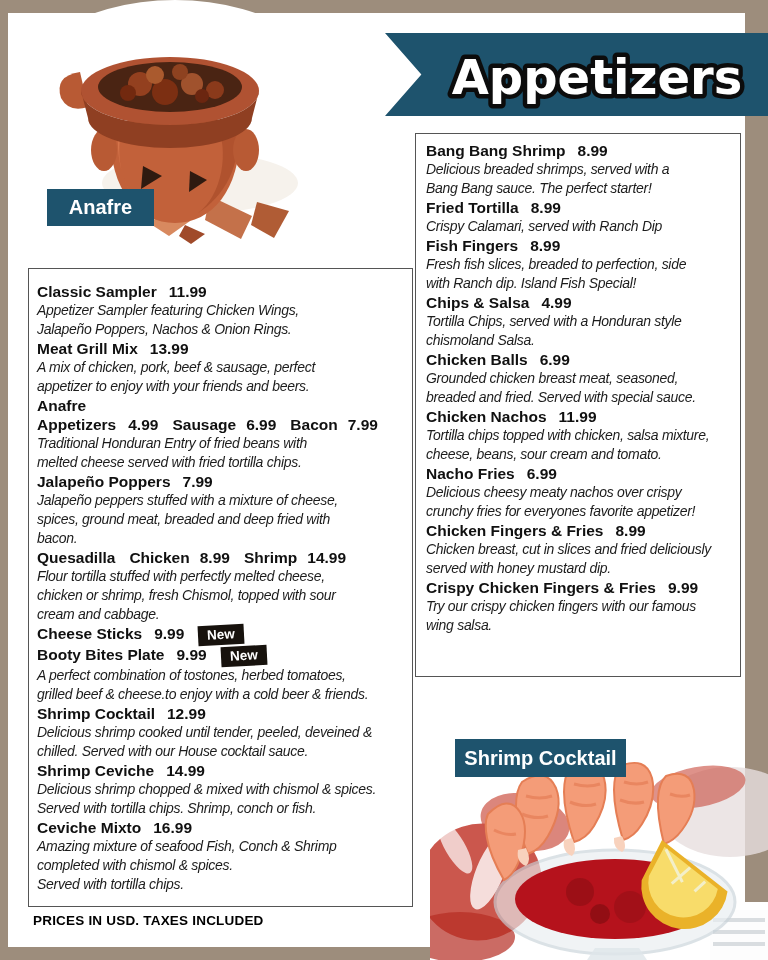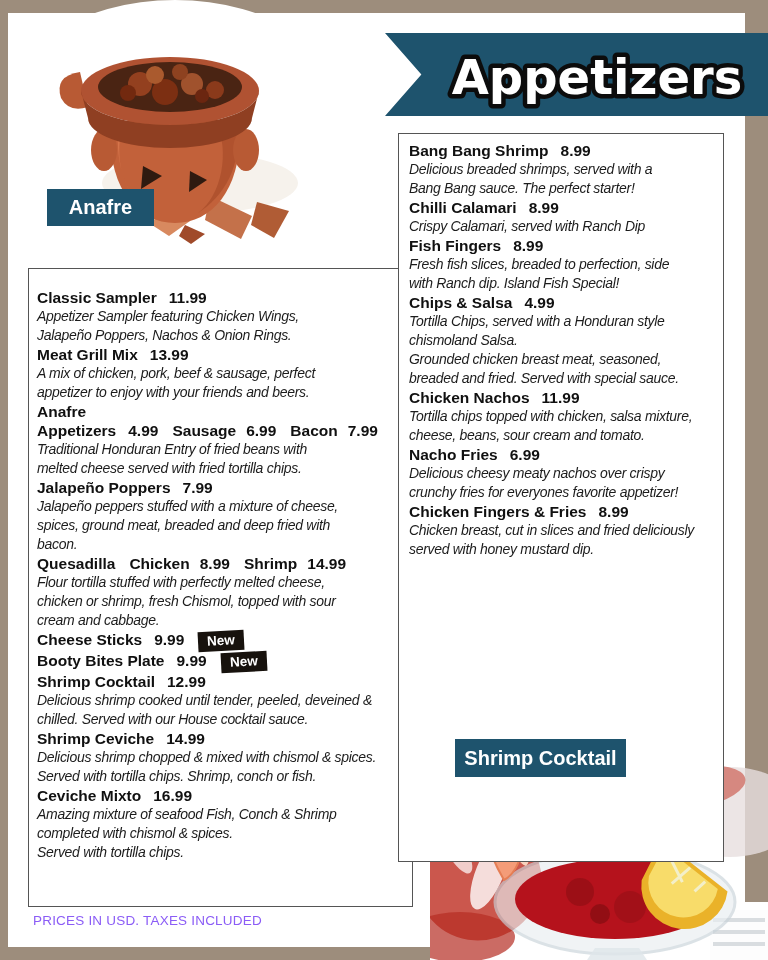--- a/index.html
+++ b/index.html
@@ -33,41 +33,41 @@
     font-weight:bold; font-size:20px; text-align:center;
   }
   .anafre-label { left:47px; top:189px; width:107px; height:37px; line-height:37px; }
   .shrimp-label { left:455px; top:739px; width:171px; height:38px; line-height:38px; }
 
   
   .menu-box {
     position:absolute; background:#ffffff; border:1px solid #555;
     box-sizing:border-box; overflow:hidden; z-index:2;
   }
-  .left-box  { left:28px;  top:268px; width:385px; height:639px; padding:19px 8px; }
-  .right-box { left:398px; top:133px; width:326px; height:729px; padding:7px 10px; }
+  .left-box  { left:28px;  top:268px; width:385px; height:639px; padding:13px 8px; }
+  .right-box { left:415px; top:133px; width:326px; height:544px; padding:7px 10px; }
 
   .item-title { font-weight:bold; font-size:15.5px; line-height:19px; color:#101010; white-space:nowrap; }
   .iprice { margin-left:12px; }
   .iname.more { margin-left:14px; }
   .iname.more + .iprice { margin-left:10px; }
   .item-desc {
     font-style:italic; font-size:14px; line-height:19px;
     letter-spacing:-0.3px; white-space:pre-line; color:#1c1c1c;
   }
   .right-box .item-desc { font-size:14px; }
   .badge {
     display:inline-block; background:#17120d; color:#ffffff;
     font-weight:bold; font-style:normal; font-size:13.5px; line-height:17px;
     padding:1px 9px 2px; margin-left:14px; transform:rotate(-3deg);
   }
 
   .footer-note {
     position:absolute; left:33px; top:913px; z-index:2;
-    font-weight:normal; font-size:13.5px; letter-spacing:0.2px; color:#8b5cf6;
+    font-weight:bold; font-size:13.5px; letter-spacing:0.2px; color:#000000;
   }
 </style>
 </head>
 <body>
 
 <div class="page">
 
   <div class="border-strip border-top"></div>
   <div class="border-strip border-left"></div>
   <div class="border-strip border-right"></div>
@@ -169,20 +169,22 @@
   <div class="item">
     <div class="item-title">
       <span class="iname">Cheese Sticks</span><span class="iprice">9.99</span><span class="badge">New</span>
     </div>
   </div>
 
   <div class="item">
     <div class="item-title">
       <span class="iname">Booty Bites Plate</span><span class="iprice">9.99</span><span class="badge">New</span>
     </div>
+    <div class="item-desc">A perfect combination of tostones, herbed tomatoes,
+grilled beef &amp; cheese.to enjoy with a cold beer &amp; friends.</div>
   </div>
 
   <div class="item">
     <div class="item-title">
       <span class="iname">Shrimp Cocktail</span><span class="iprice">12.99</span>
     </div>
     <div class="item-desc">Delicious shrimp cooked until tender, peeled, deveined &amp;
 chilled. Served with our House cocktail sauce.</div>
   </div>
 
@@ -208,21 +210,21 @@
   <div class="item">
     <div class="item-title">
       <span class="iname">Bang Bang Shrimp</span><span class="iprice">8.99</span>
     </div>
     <div class="item-desc">Delicious breaded shrimps, served with a
 Bang Bang sauce. The perfect starter!</div>
   </div>
 
   <div class="item">
     <div class="item-title">
-      <span class="iname">Chilli Calamari</span><span class="iprice">8.99</span>
+      <span class="iname">Fried Tortilla</span><span class="iprice">8.99</span>
     </div>
     <div class="item-desc">Crispy Calamari, served with Ranch Dip</div>
   </div>
 
   <div class="item">
     <div class="item-title">
       <span class="iname">Fish Fingers</span><span class="iprice">8.99</span>
     </div>
     <div class="item-desc">Fresh fish slices, breaded to perfection, side
 with Ranch dip. Island Fish Special!</div>
@@ -230,20 +232,23 @@
 
   <div class="item">
     <div class="item-title">
       <span class="iname">Chips &amp; Salsa</span><span class="iprice">4.99</span>
     </div>
     <div class="item-desc">Tortilla Chips, served with a Honduran style
 chismoland Salsa.</div>
   </div>
 
   <div class="item">
+    <div class="item-title">
+      <span class="iname">Chicken Balls</span><span class="iprice">6.99</span>
+    </div>
     <div class="item-desc">Grounded chicken breast meat, seasoned,
 breaded and fried. Served with special sauce.</div>
   </div>
 
   <div class="item">
     <div class="item-title">
       <span class="iname">Chicken Nachos</span><span class="iprice">11.99</span>
     </div>
     <div class="item-desc">Tortilla chips topped with chicken, salsa mixture,
 cheese, beans, sour cream and tomato.</div>
@@ -259,20 +264,27 @@
   </div>
 
   <div class="item">
     <div class="item-title">
       <span class="iname">Chicken Fingers &amp; Fries</span><span class="iprice">8.99</span>
     </div>
     <div class="item-desc">Chicken breast, cut in slices and fried deliciously
 served with honey mustard dip.</div>
   </div>
 
+  <div class="item">
+    <div class="item-title">
+      <span class="iname">Crispy Chicken Fingers &amp; Fries</span><span class="iprice">9.99</span>
+    </div>
+    <div class="item-desc">Try our crispy chicken fingers with our famous
+wing salsa.</div>
+  </div>
 </div>
 
   <div class="photo shrimp-photo">
     <svg width="338" height="208" viewBox="0 0 338 208">
       <rect x="0" y="150" width="338" height="58" fill="#ffffff"></rect>
 
       <ellipse cx="300" cy="60" rx="70" ry="45" fill="#e7dede" opacity="0.8"></ellipse>
       <ellipse cx="50" cy="130" rx="62" ry="58" fill="#c23a2e" opacity="0.85" transform="rotate(-18 50 130)"></ellipse>
       <ellipse cx="95" cy="70" rx="45" ry="28" fill="#cc5244" opacity="0.7" transform="rotate(12 95 70)"></ellipse>
       <ellipse cx="30" cy="185" rx="55" ry="25" fill="#b52c22" opacity="0.7"></ellipse>

